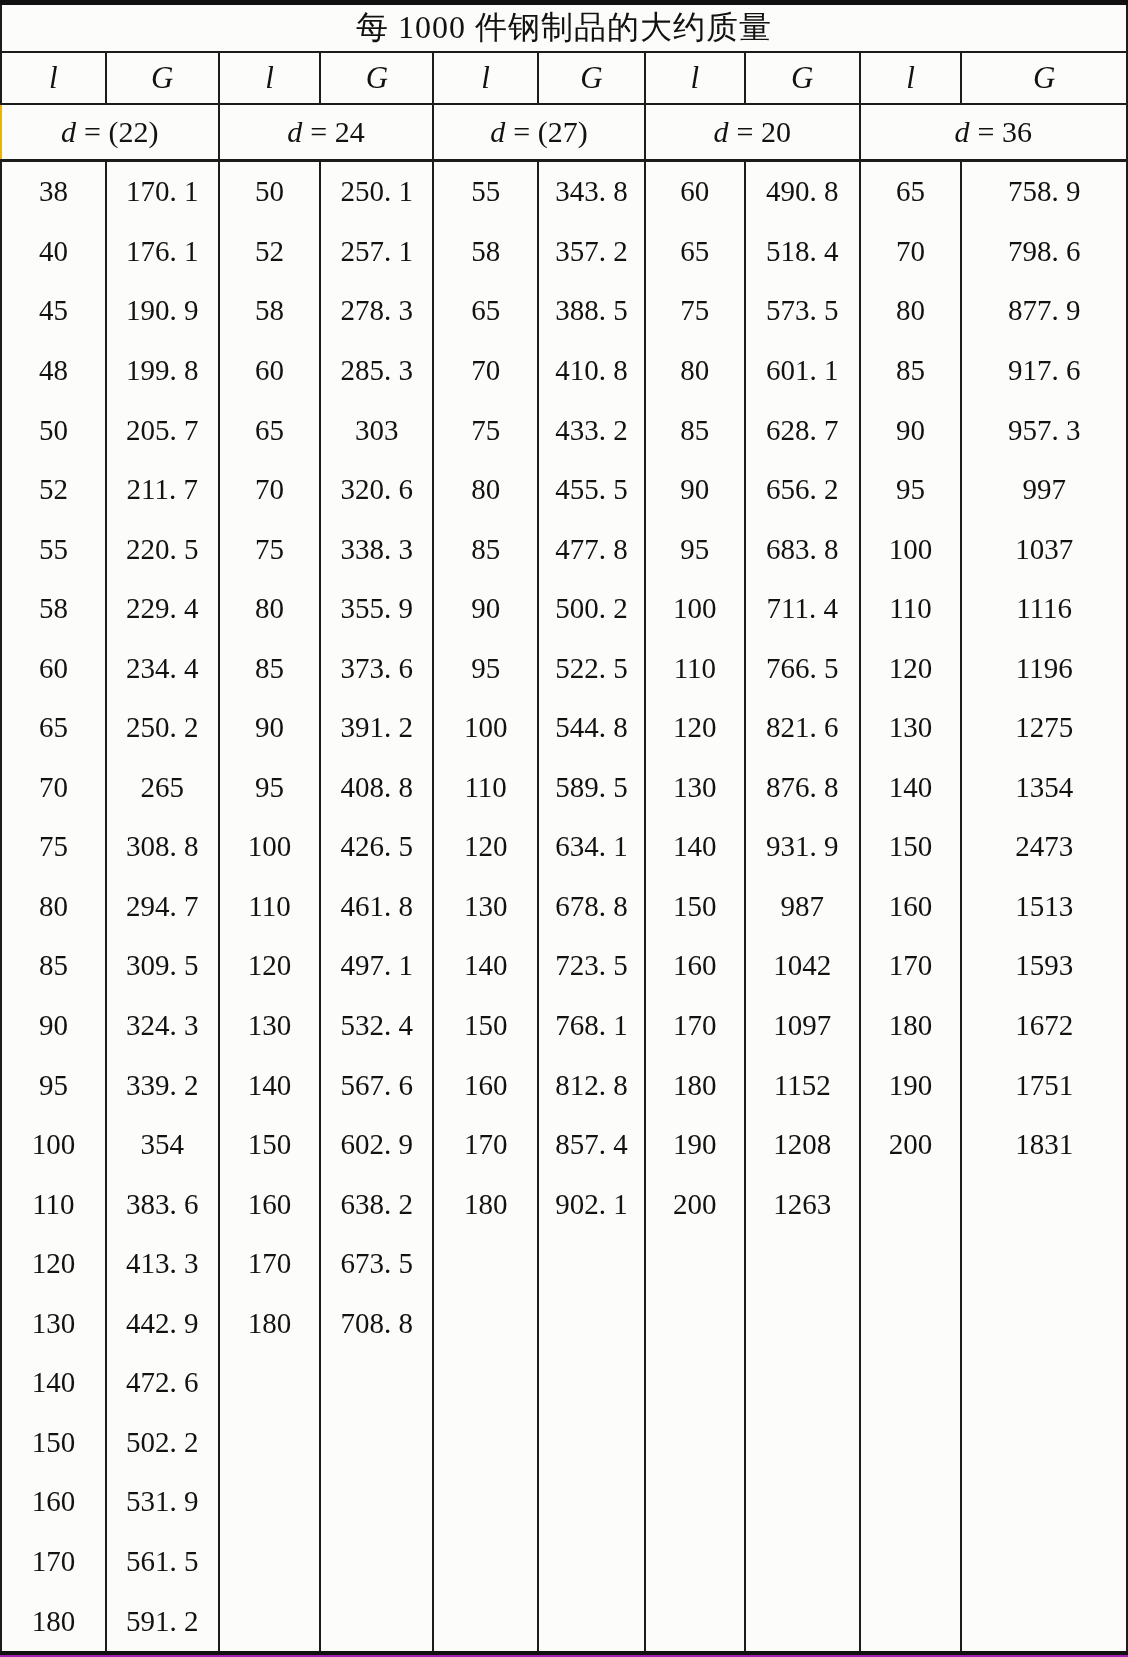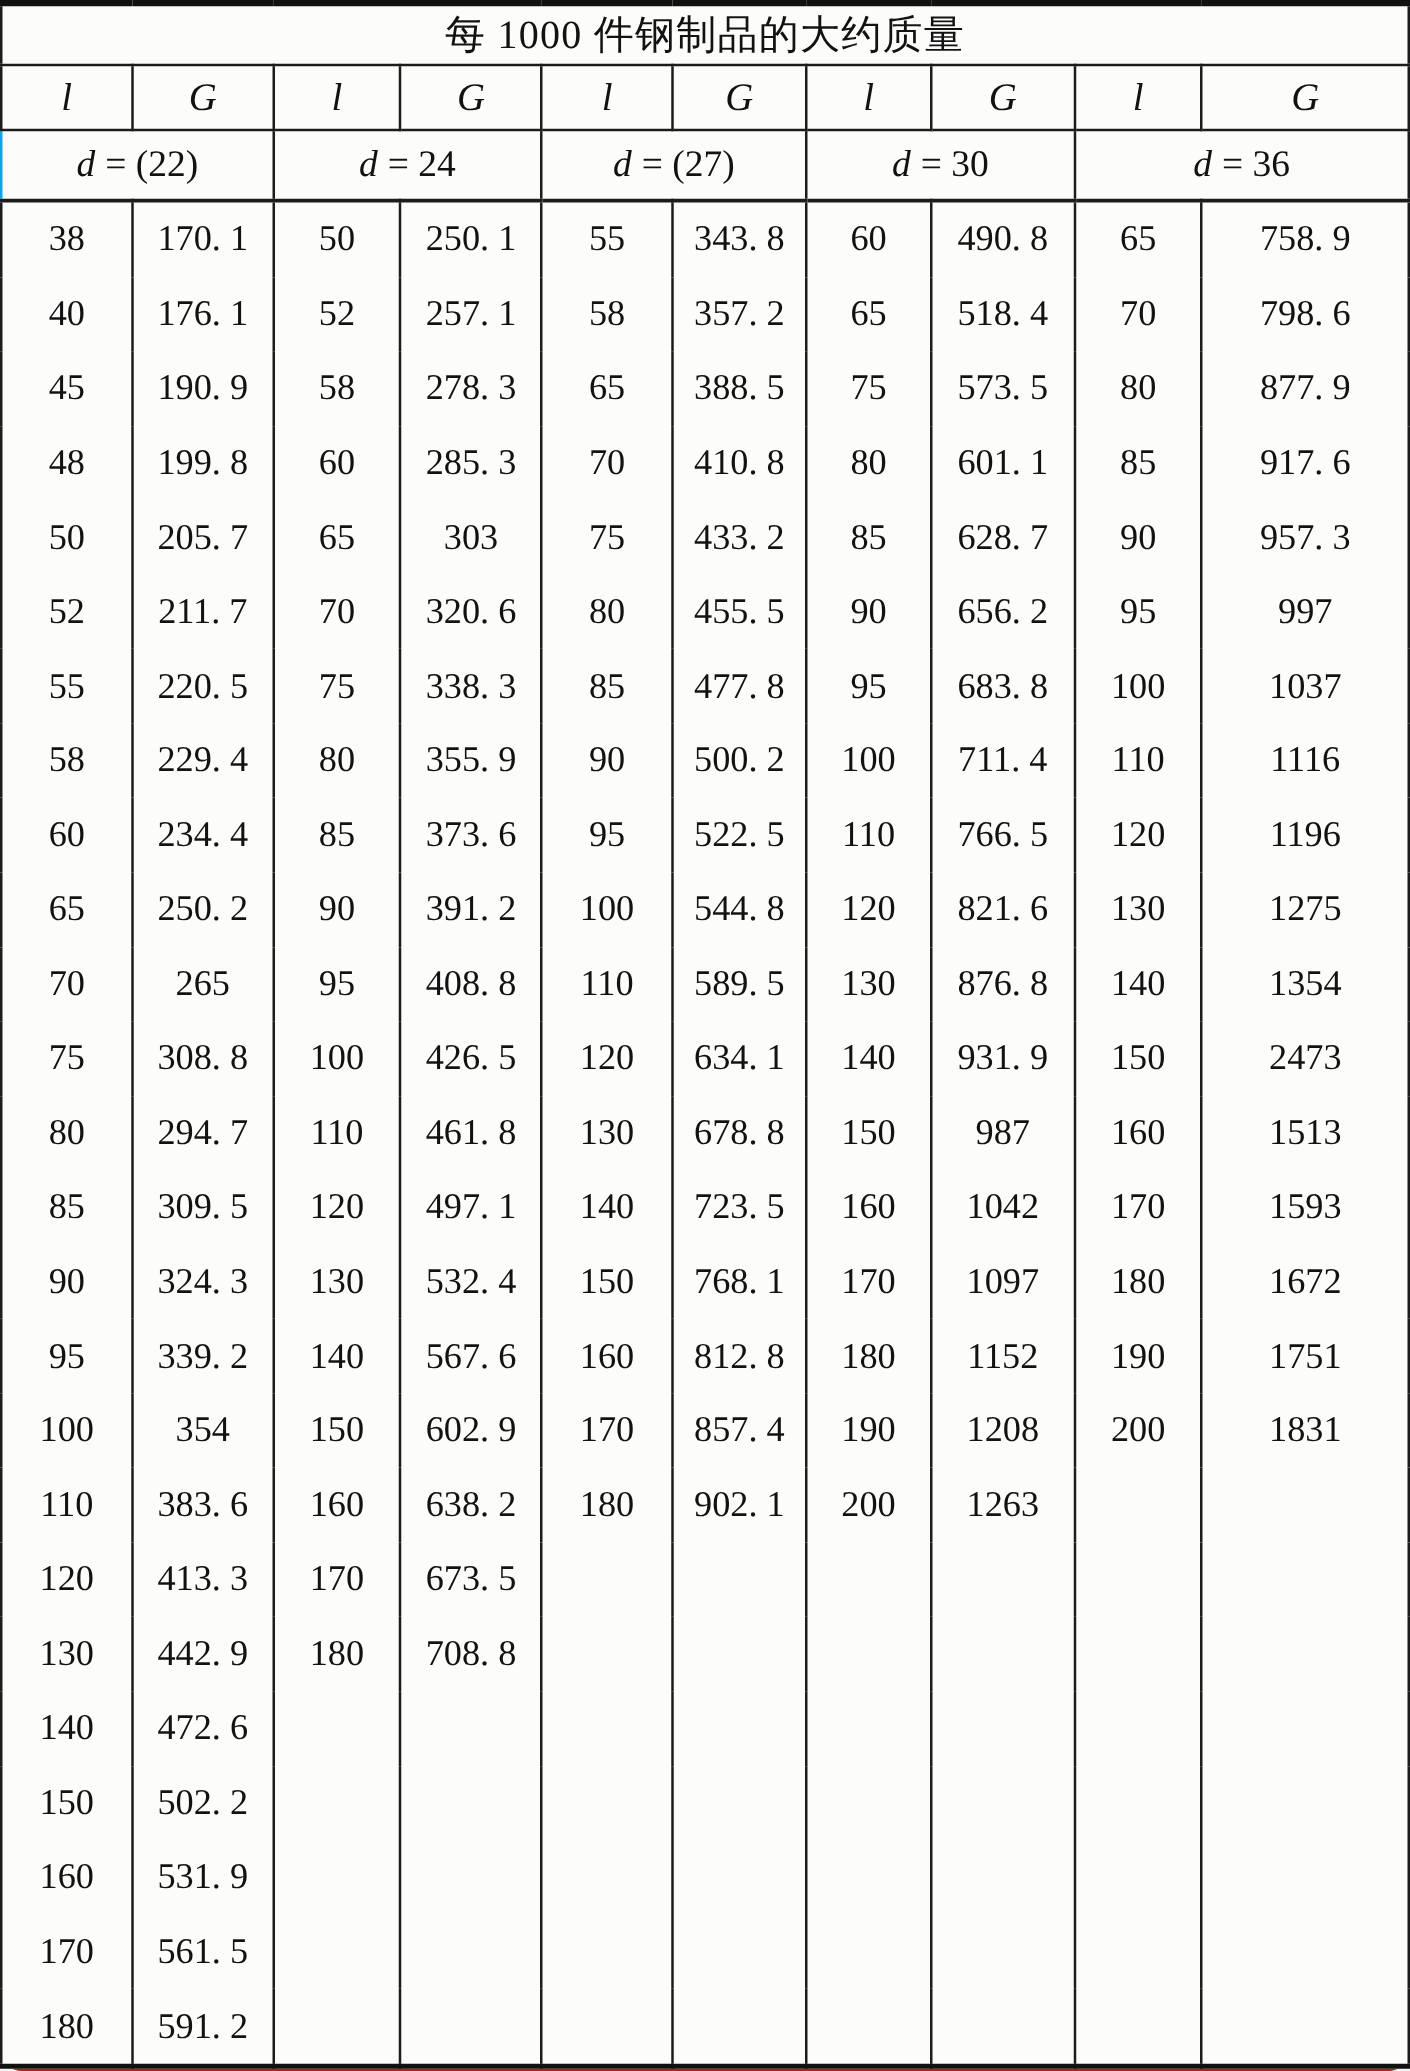--- a/index.html
+++ b/index.html
@@ -3,25 +3,24 @@
 <meta charset="utf-8">
 <style>
   html, body {
     margin: 0;
     padding: 0;
     background: #f4f4f2;
   }
   .page {
     width: 1128px;
     height: 1657px;
-    background: #b91c1c;
+    background: #a21caf;
     box-sizing: border-box;
     font-family: "Liberation Serif", "DejaVu Serif", serif;
     color: #121212;
-    border-radius: 18px;
   }
   table.mass-table {
     width: 1128px;
     height: 1655px;
     border-collapse: collapse;
     table-layout: fixed;
     background: #fcfcfa;
   }
   table.mass-table td {
     text-align: center;
@@ -42,21 +41,21 @@
     height: 50px;
     font-size: 31px;
     font-style: italic;
     border: 2px solid #1c1c1c;
     border-top: none;
   }
   
   tr.d-row td {
     height: 54px;
     font-size: 30px;
-    border-left: 2px solid #0ea5e9;
+    border-left: 2px solid #eab308;
     border-right: 2px solid #1c1c1c;
     border-bottom: 3px solid #1c1c1c;
   }
   tr.d-row .dvar { font-style: italic; }
   tr.d-row .deq  { font-style: normal; margin-left: 8px; }
   
   tbody td {
     height: 57px;
     font-size: 29px;
     border-left: 2px solid #1c1c1c;
@@ -105,21 +104,21 @@
         <td colspan="2">
           <span class="dvar">d</span><span class="deq">= (22)</span>
         </td>
         <td colspan="2">
           <span class="dvar">d</span><span class="deq">= 24</span>
         </td>
         <td colspan="2">
           <span class="dvar">d</span><span class="deq">= (27)</span>
         </td>
         <td colspan="2">
-          <span class="dvar">d</span><span class="deq">= 30</span>
+          <span class="dvar">d</span><span class="deq">= 20</span>
         </td>
         <td colspan="2">
           <span class="dvar">d</span><span class="deq">= 36</span>
         </td>
       </tr>
     </thead>
     <tbody id="table-body">
         <tr>
           <td>38</td>
           <td>170. 1</td>

